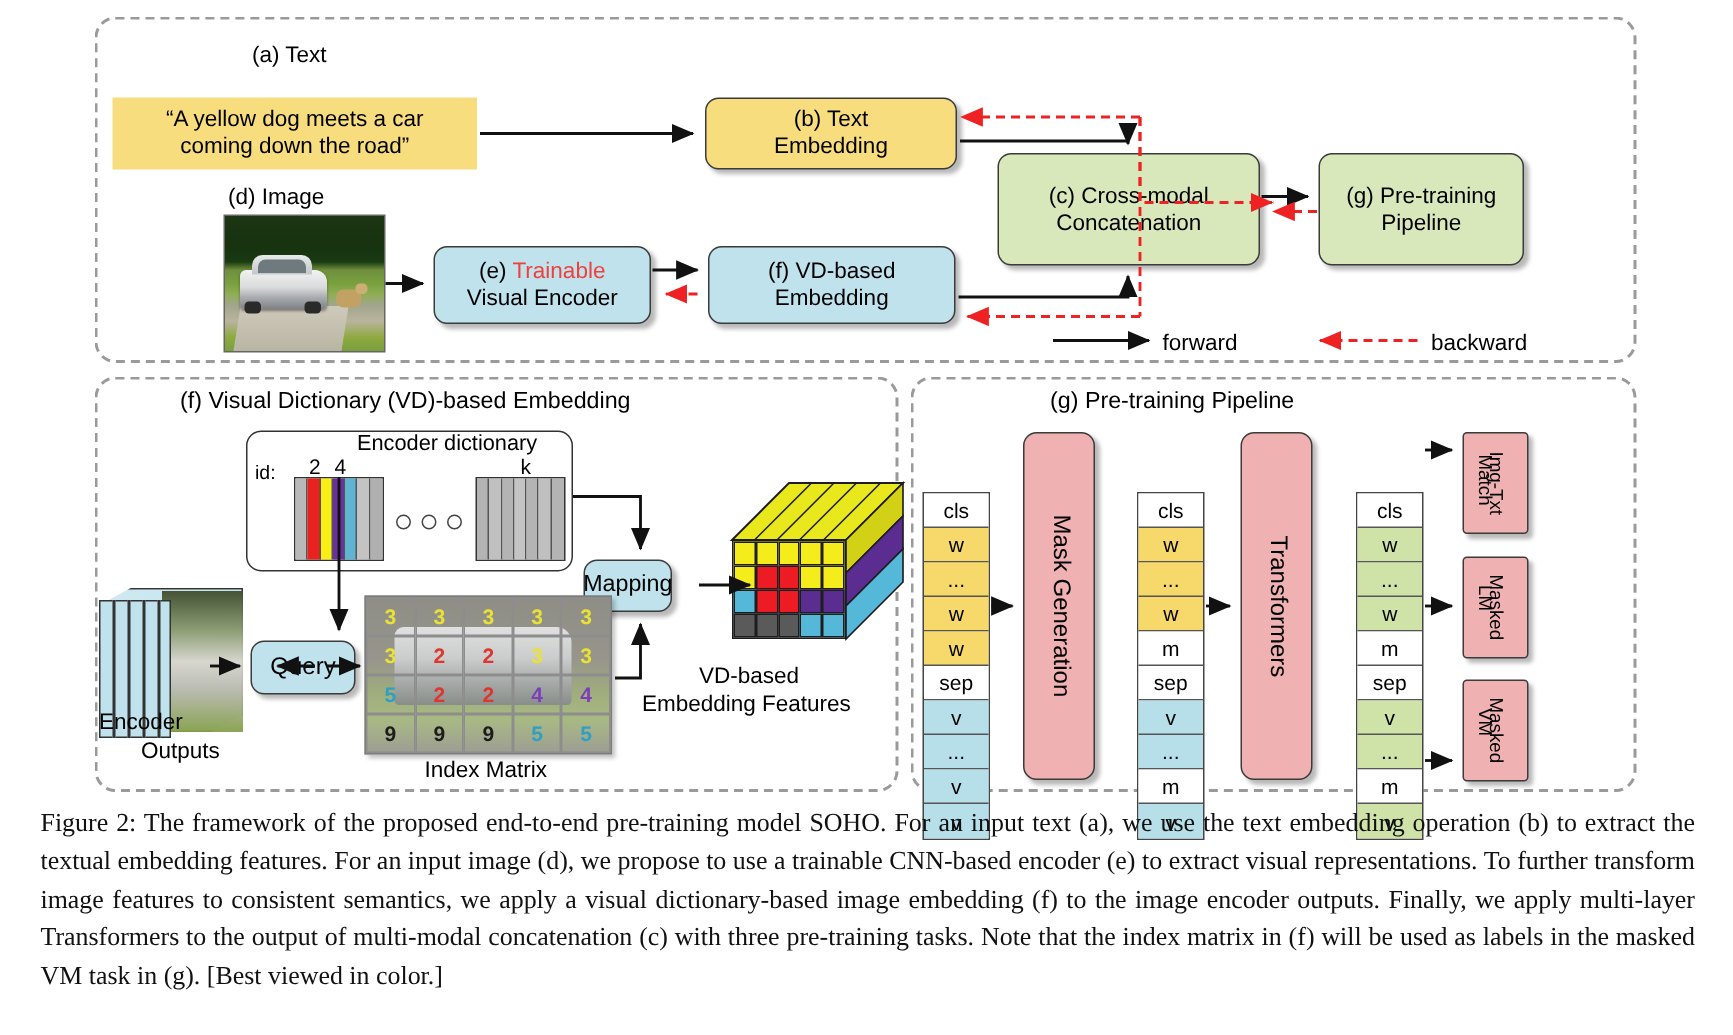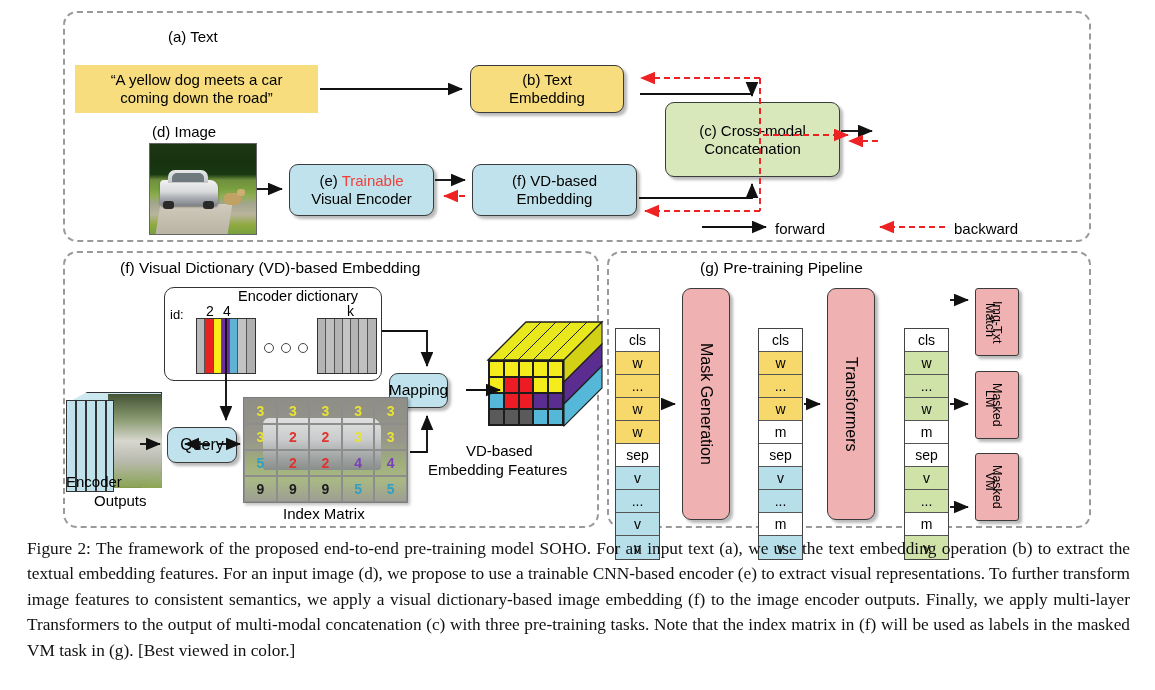--- a/index.html
+++ b/index.html
@@ -103,40 +103,44 @@
                 background:linear-gradient(to bottom,#e9eaec,#c3c6ca);"></div>
     <div style="position:absolute;left:22px;top:29px;width:32px;height:9px;border-radius:5px 5px 0 0;
                 background:#6e7a7e;"></div>
     <div style="position:absolute;left:13px;top:57px;width:11px;height:8px;border-radius:3px;background:#2a2a2a;"></div>
     <div style="position:absolute;left:53px;top:57px;width:11px;height:8px;border-radius:3px;background:#2a2a2a;"></div>
     <div style="position:absolute;left:74px;top:49px;width:17px;height:12px;border-radius:5px;
                 background:#c2a164;"></div>
     <div style="position:absolute;left:87px;top:45px;width:8px;height:7px;border-radius:3px;background:#cdae73;"></div>
   </div>
 
-  <div class="box yel" style="left:470px;top:65px;width:154px;height:48px;font-size:15px;">
+  <div class="box yel" style="left:470px;top:65px;width:168px;height:48px;font-size:15px;">
     <span>(b) Text</span>
     <span>Embedding</span>
   </div>
 
   <div class="box cyan" style="left:289px;top:164px;width:145px;height:52px;font-size:15px;">
     <span><span>(e) </span><span class="red">Trainable</span></span>
     <span>Visual Encoder</span>
   </div>
 
   <div class="box cyan" style="left:472px;top:164px;width:165px;height:52px;font-size:15px;">
     <span>(f) VD-based</span>
     <span>Embedding</span>
   </div>
 
   <div class="box grn" style="left:665px;top:102px;width:175px;height:75px;font-size:15px;">
     <span>(c) Cross-modal</span>
     <span>Concatenation</span>
   </div>
 
+  <div class="box grn" style="left:879px;top:102px;width:137px;height:75px;font-size:15px;">
+    <span>(g) Pre-training</span>
+    <span>Pipeline</span>
+  </div>
 
   <div class="lbl" style="left:775px;top:220px;">forward</div>
   <div class="lbl" style="left:954px;top:220px;">backward</div>
 
   <div class="panel" style="left:63px;top:251px;width:536px;height:277px;"></div>
   <div class="lbl" style="left:120px;top:259px;font-size:15.5px;">(f) Visual Dictionary (VD)-based Embedding</div>
 
   <div class="vdbox" style="left:164px;top:287px;width:218px;height:94px;"></div>
   <div class="lbl" style="left:238px;top:288px;font-size:14.5px;">Encoder dictionary</div>
   <div class="lbl" style="left:170px;top:307px;font-size:13px;">id:</div>

